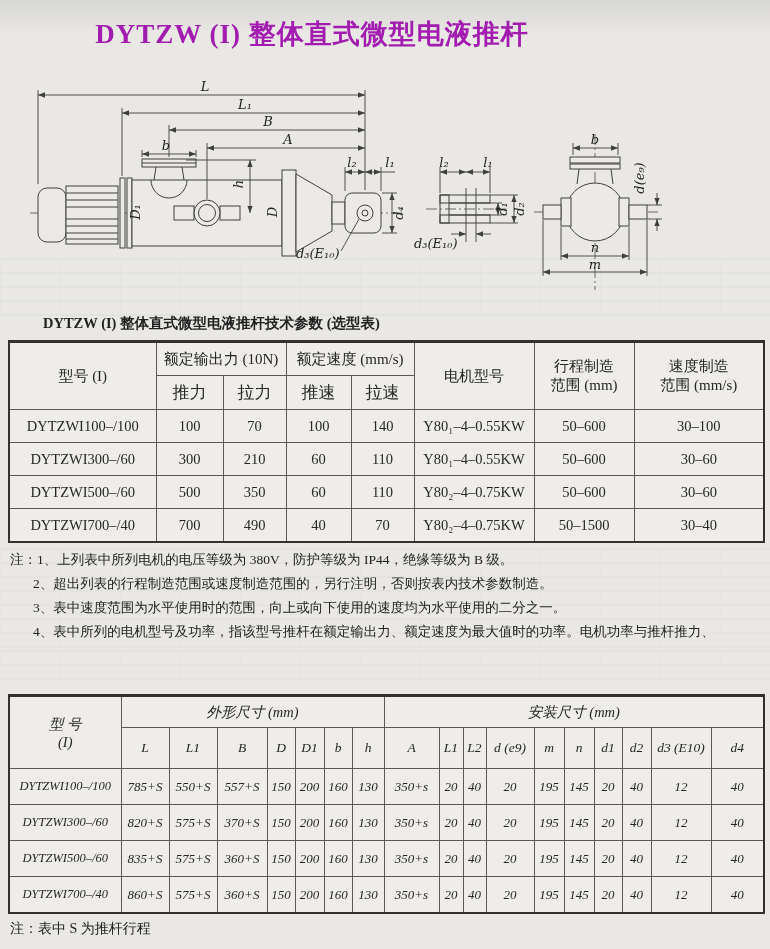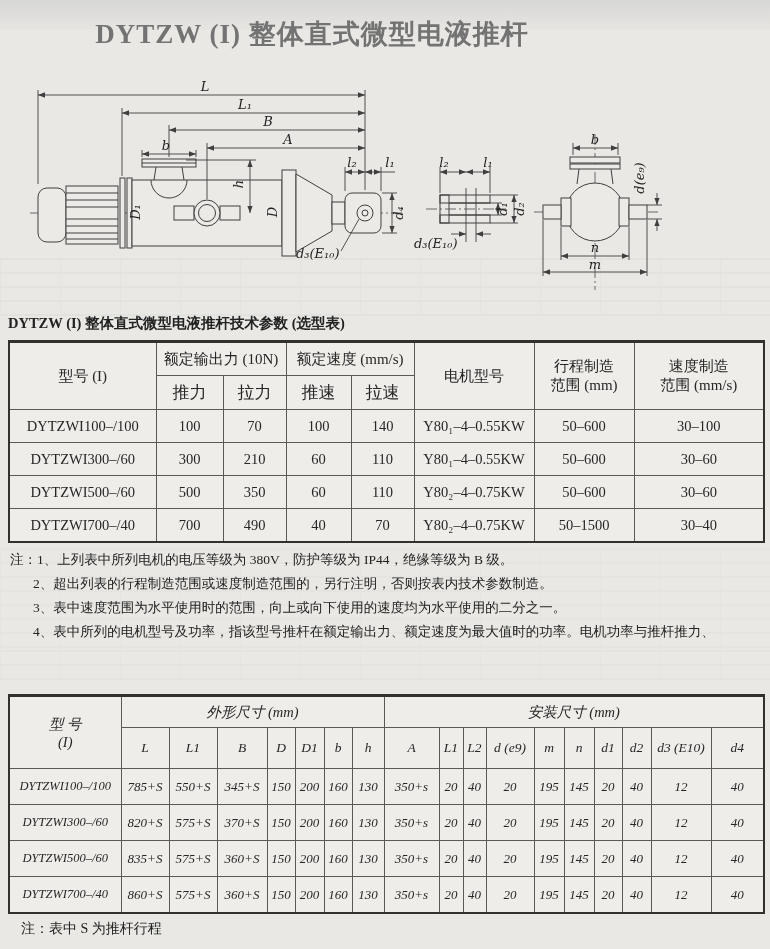--- a/index.html
+++ b/index.html
@@ -12,24 +12,24 @@
   .scan-top-band{position:absolute;top:0;left:0;width:770px;height:30px;
     background:linear-gradient(#d7d7d5,#e6e5e2);}
   .ghost{position:absolute;left:0;width:770px;opacity:.06;pointer-events:none;
     background:repeating-linear-gradient(0deg,#888 0 2px,transparent 2px 14px),
                repeating-linear-gradient(90deg,#999 0 1px,transparent 1px 60px);}
   .g1{top:258px;height:58px;}
   .g2{top:548px;height:100px;opacity:.035;}
   .g3{top:650px;height:30px;opacity:.04;}
 
   .title{position:absolute;top:16px;left:0;width:624px;text-align:center;
-    font-size:27px;font-weight:bold;letter-spacing:1px;color:#737373;}
+    font-size:27px;font-weight:bold;letter-spacing:1px;color:#a21caf;}
 
   .section-label{position:absolute;left:8px;font-size:14.5px;font-weight:600;color:#222;}
-  .sec1{top:314px;}
+  .sec1{top:314px;margin-left:35px;}
   .sec2{top:694px;}
 
   table.doc{border-collapse:collapse;position:absolute;left:8px;width:755px;
     background:#eeede9;table-layout:fixed;}
   table.doc th,table.doc td{
     border:1px solid #5b5955;text-align:center;vertical-align:middle;
     font-weight:normal;padding:0 2px;overflow:hidden;white-space:nowrap;}
   table.doc{border:2px solid #33312d;border-top-width:3px;}
   .t1{top:340px;}
   .t1 thead tr:nth-child(1) th{height:32px;font-size:15px;}
@@ -40,21 +40,21 @@
   .t2 thead tr:nth-child(2) th{height:40px;font-size:13.5px;}
   .t2 tbody td{height:35px;font-size:13px;}
   .t2 tbody td.model{font-size:12.5px;}
 
   .notes{position:absolute;top:548px;left:10px;width:750px;
     font-size:13.5px;line-height:24px;color:#222;}
   .notes .nrow{white-space:nowrap;}
   .notes .ind{padding-left:23px;font-family:Liberation Serif, serif;}
   .notes .ind2{padding-left:38px;}
 
-  .bottom-note{position:absolute;top:920px;left:10px;font-size:14px;color:#222;margin-left:11px;}
+  .bottom-note{position:absolute;top:920px;left:10px;font-size:14px;color:#222;}
 
   svg text.dlab{font-family:"DejaVu Serif",serif;font-style:italic;
     font-size:13px;fill:#222;}
   svg .ln{stroke:#3f3f3f;fill:none;stroke-width:1;}
   svg .fillc{fill:#eceae6;}
   svg .dim{stroke:#3f3f3f;fill:none;stroke-width:.9;}
   svg .cl{stroke:#4a4a4a;stroke-width:.8;fill:none;stroke-dasharray:11 3 2 3;}
 </style>
 </head>
 <body>
@@ -358,21 +358,21 @@
       <th>d2</th>
       <th>d3 (E10)</th>
       <th>d4</th>
     </tr>
   </thead>
   <tbody>
     <tr>
       <td class="model">DYTZWI100–/100</td>
         <td>785+S</td>
         <td>550+S</td>
-        <td>345+S</td>
+        <td>557+S</td>
         <td>150</td>
         <td>200</td>
         <td>160</td>
         <td>130</td>
         <td>350+s</td>
         <td>20</td>
         <td>40</td>
         <td>20</td>
         <td>195</td>
         <td>145</td>

